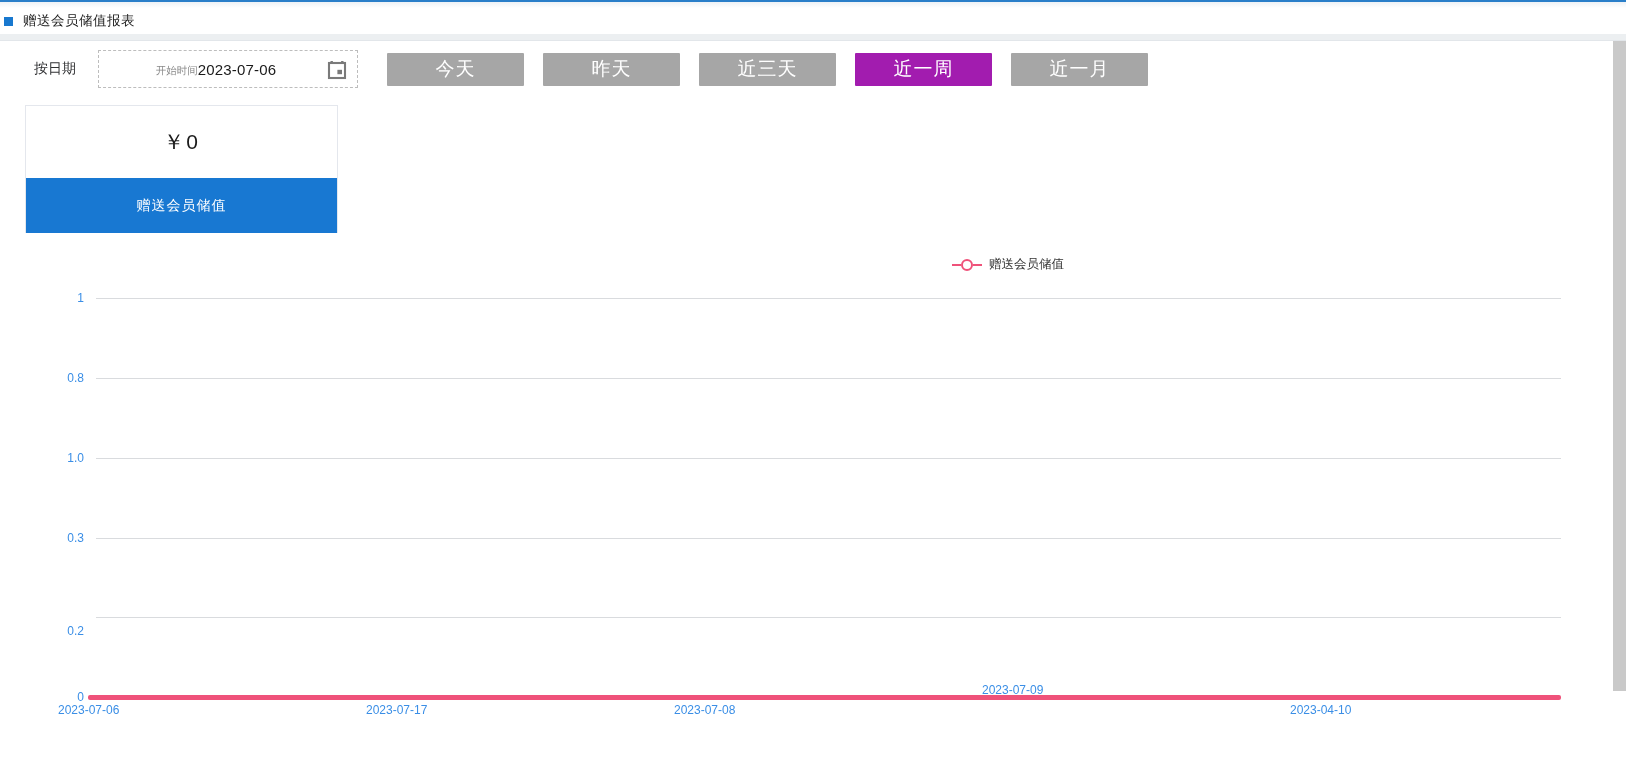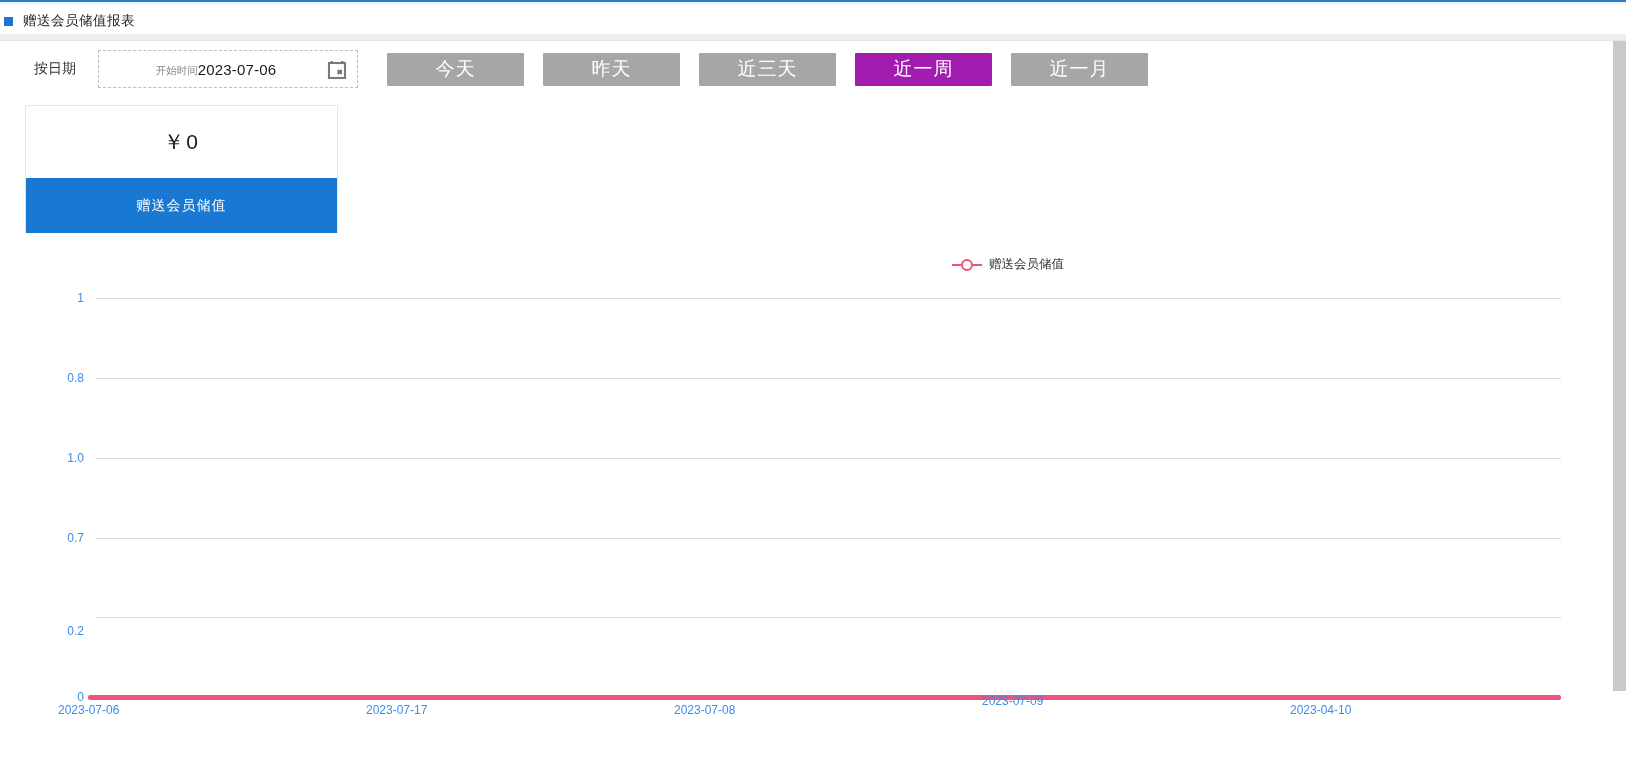--- a/index.html
+++ b/index.html
@@ -157,30 +157,30 @@
 
       <div class="gridline" style="top:58px"></div>
       <div class="gridline" style="top:138px"></div>
       <div class="gridline" style="top:218px"></div>
       <div class="gridline" style="top:298px"></div>
       <div class="gridline" style="top:377px"></div>
 
       <div class="ytick" style="top:51px">1</div>
       <div class="ytick" style="top:131px">0.8</div>
       <div class="ytick" style="top:211px">1.0</div>
-      <div class="ytick" style="top:291px">0.7</div>
+      <div class="ytick" style="top:291px">0.3</div>
       <div class="ytick" style="top:384px">0.2</div>
       <div class="ytick" style="top:450px">0</div>
 
       <div class="series-line" style="top:455px"></div>
 
       <div class="xtick" style="left:58px;  top:463px">2023-07-06</div>
       <div class="xtick" style="left:366px; top:463px">2023-07-17</div>
       <div class="xtick" style="left:674px; top:463px">2023-07-08</div>
-      <div class="xtick" style="left:982px; top:454px">2023-07-09</div>
+      <div class="xtick" style="left:982px; top:443px">2023-07-09</div>
       <div class="xtick" style="left:1290px;top:463px">2023-04-10</div>
     </div>
   </div>
 
   <div class="vscroll">
     <div class="vscroll-thumb"></div>
   </div>
 
 </div>
 

